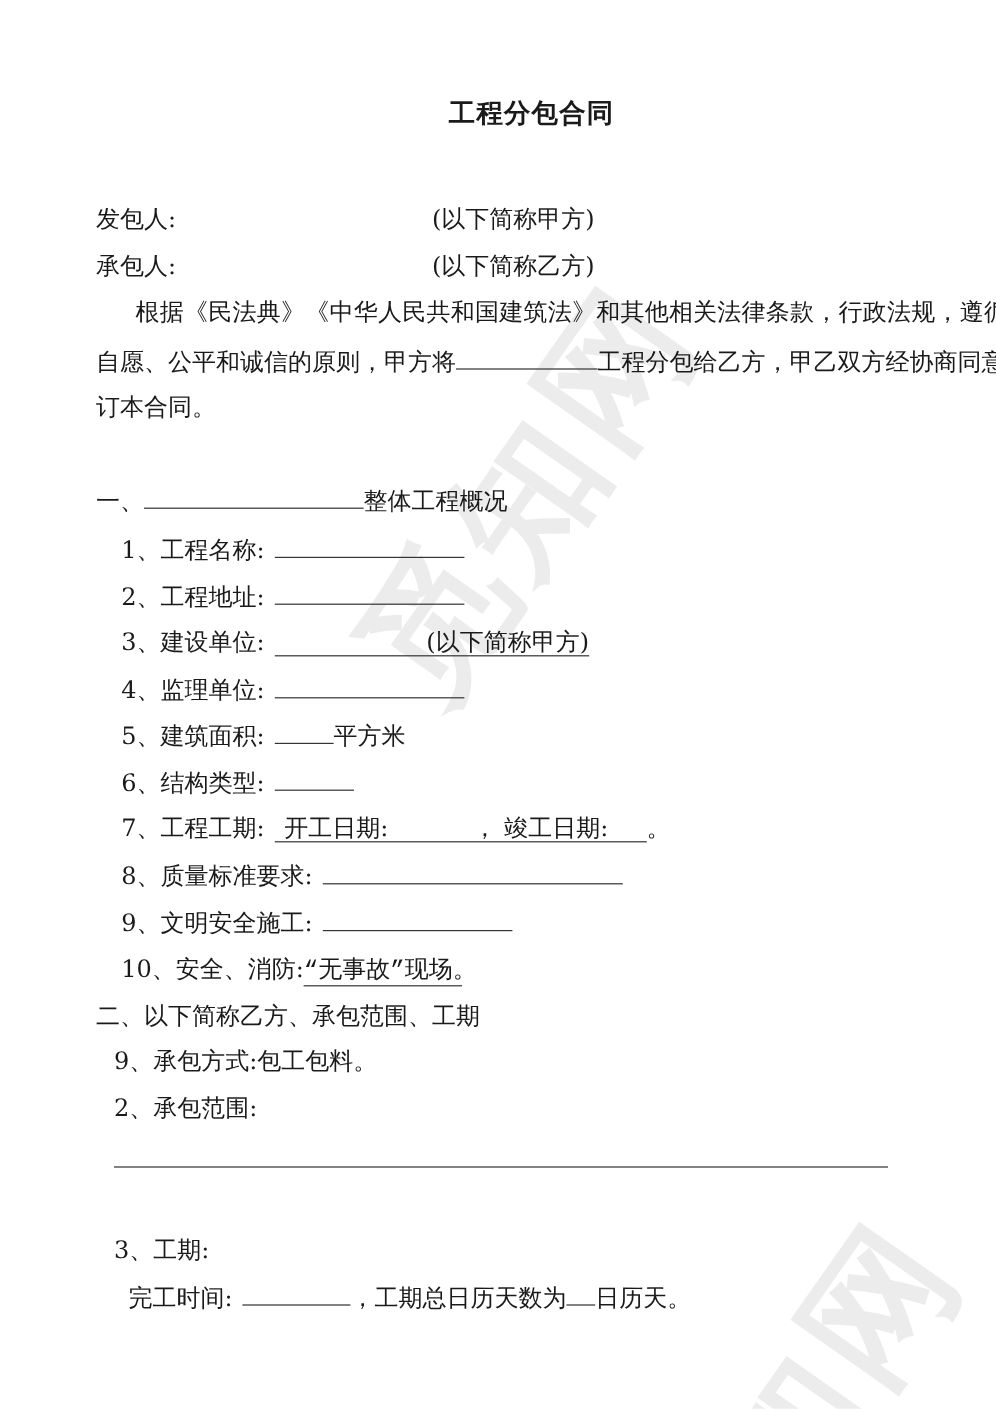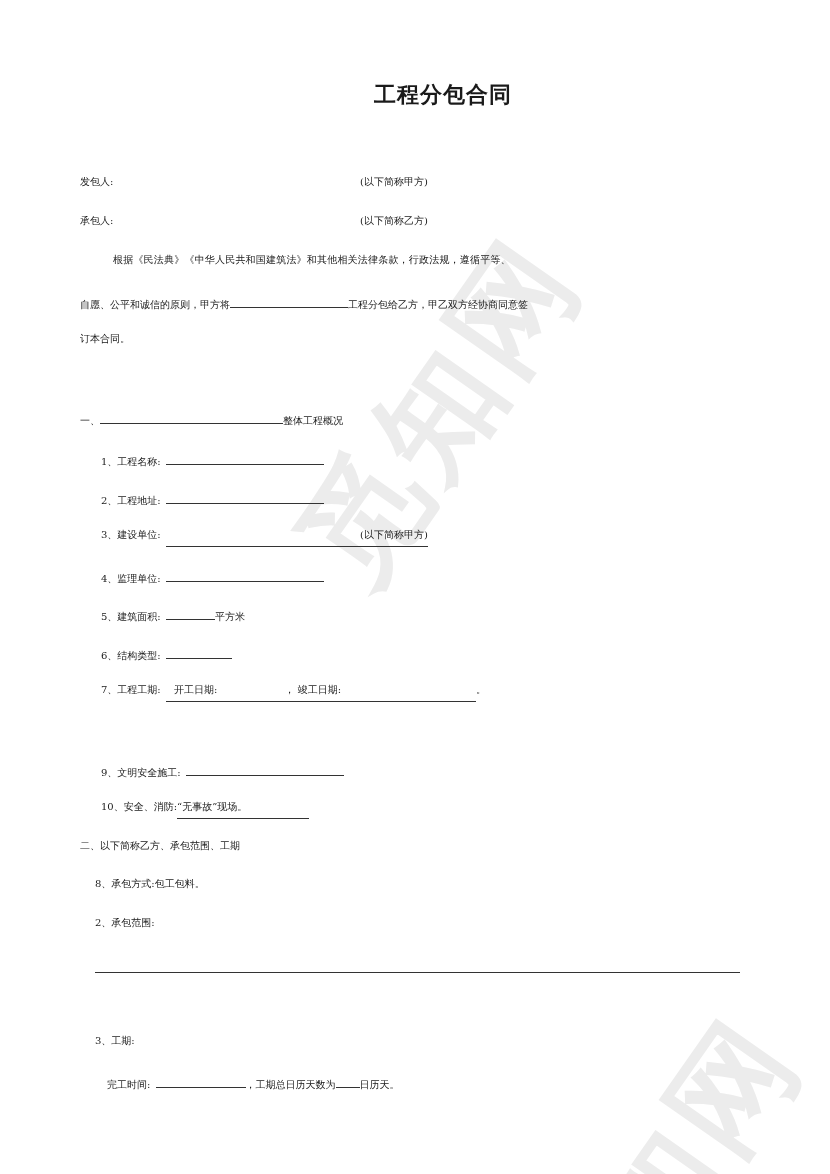--- a/index.html
+++ b/index.html
@@ -18,21 +18,21 @@
   .wm1 { left: 250px; top: 330px; font-size: 120px; }
   .wm2 { left: 470px; top: 1110px; font-size: 120px; }
   .page { position: absolute; inset: 0; z-index: 1; }
   .title {
     position: absolute; left: 0; width: 830px; top: 80px; text-align: center;
     font-size: 22px; font-weight: bold; letter-spacing: 1px;
     font-family: "DejaVu Serif", serif;
     margin-left: 28px;
   }
   .line {
-    position: absolute; font-size: 10px; line-height: 22px; white-space: nowrap;
+    position: absolute; font-size: 20px; line-height: 22px; white-space: nowrap;
   }
   .u {
     display: inline-block; border-bottom: 1px solid #333; height: 18px; vertical-align: baseline;
   }
   .ut { border-bottom: 1px solid #333; }
   .rule { position: absolute; height: 0; border-top: 1px solid #333; }
 </style>
 </head>
 <body>
 
@@ -83,31 +83,35 @@
     <span class="u" style="width:66px; margin-left:2px;"></span>
   </div>
   <div class="line" style="left:101px; top:679px;">
     <span>7、工程工期:</span>
     <span class="ut" style="display:inline-block; width:310px; margin-left:2px;">
       <span style="margin-left:8px;">开工日期:</span>
       <span style="margin-left:64px;">，</span>
       <span>竣工日期:</span>
     </span><span>。</span>
   </div>
+  <div class="line" style="left:101px; top:718px;">
+    <span>8、质量标准要求:</span>
+    <span class="u" style="width:250px; margin-left:2px;"></span>
+  </div>
   <div class="line" style="left:101px; top:757px;">
     <span>9、文明安全施工:</span>
     <span class="u" style="width:158px; margin-left:2px;"></span>
   </div>
   <div class="line" style="left:101px; top:796px;">
-    <span>10、安全、消防:</span><span class="ut" style="display:inline-block; width:132px;"><span>“无事故”现场。</span></span>
+    <span>10、安全、消防:</span><span class="ut" style="display:inline-block; width:132px;font-family:Liberation Mono, monospace;"><span>“无事故”现场。</span></span>
   </div>
 
   <div class="line" style="left:80px; top:835px;">二、以下简称乙方、承包范围、工期</div>
   <div class="line" style="left:95px; top:873px;">
-    <span>8、承包方式:</span><span>包工包料。</span>
+    <span>9、承包方式:</span><span>包工包料。</span>
   </div>
   <div class="line" style="left:95px; top:912px;">2、承包范围:</div>
   <div class="rule" style="left:95px; top:972px; width:645px;"></div>
 
   <div class="line" style="left:95px; top:990px;margin-top:40px;">3、工期:</div>
   <div class="line" style="left:107px; top:1069px;">
     <span>完工时间:</span>
     <span class="u" style="width:90px; margin-left:2px;"></span><span>，工期总日历天数为</span><span class="u" style="width:24px;"></span><span>日历天。</span>
   </div>
 </div>

